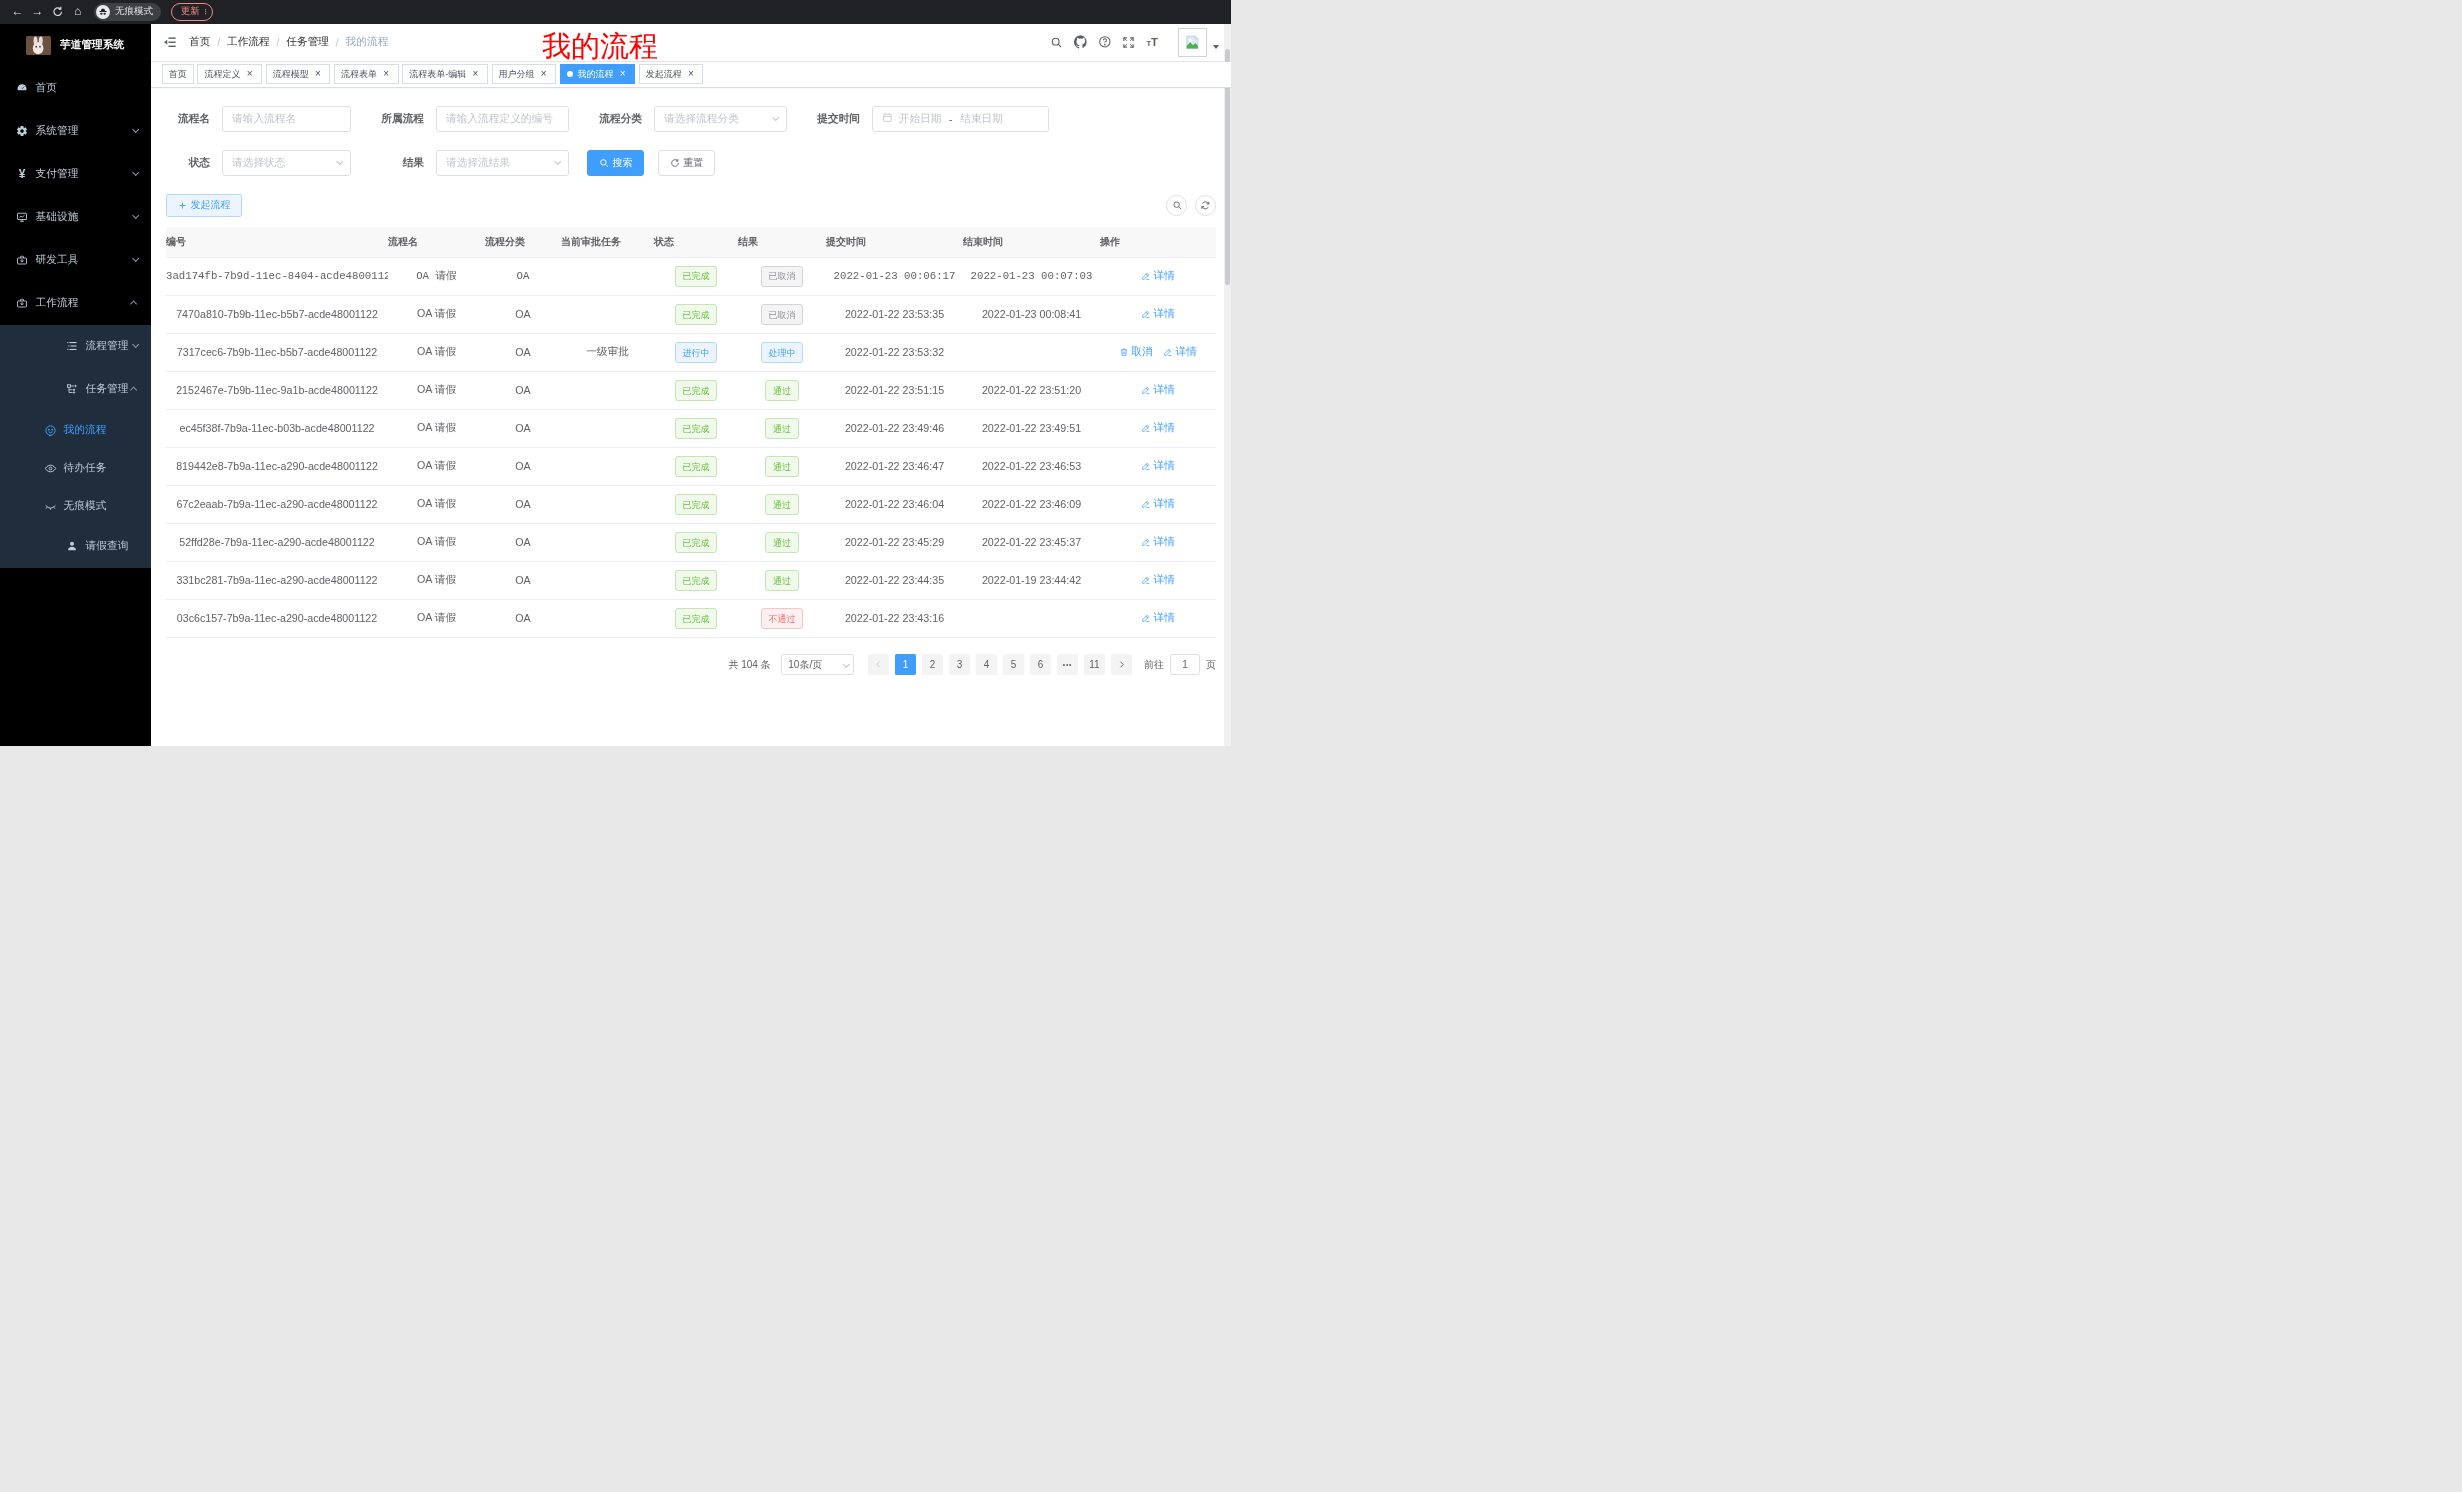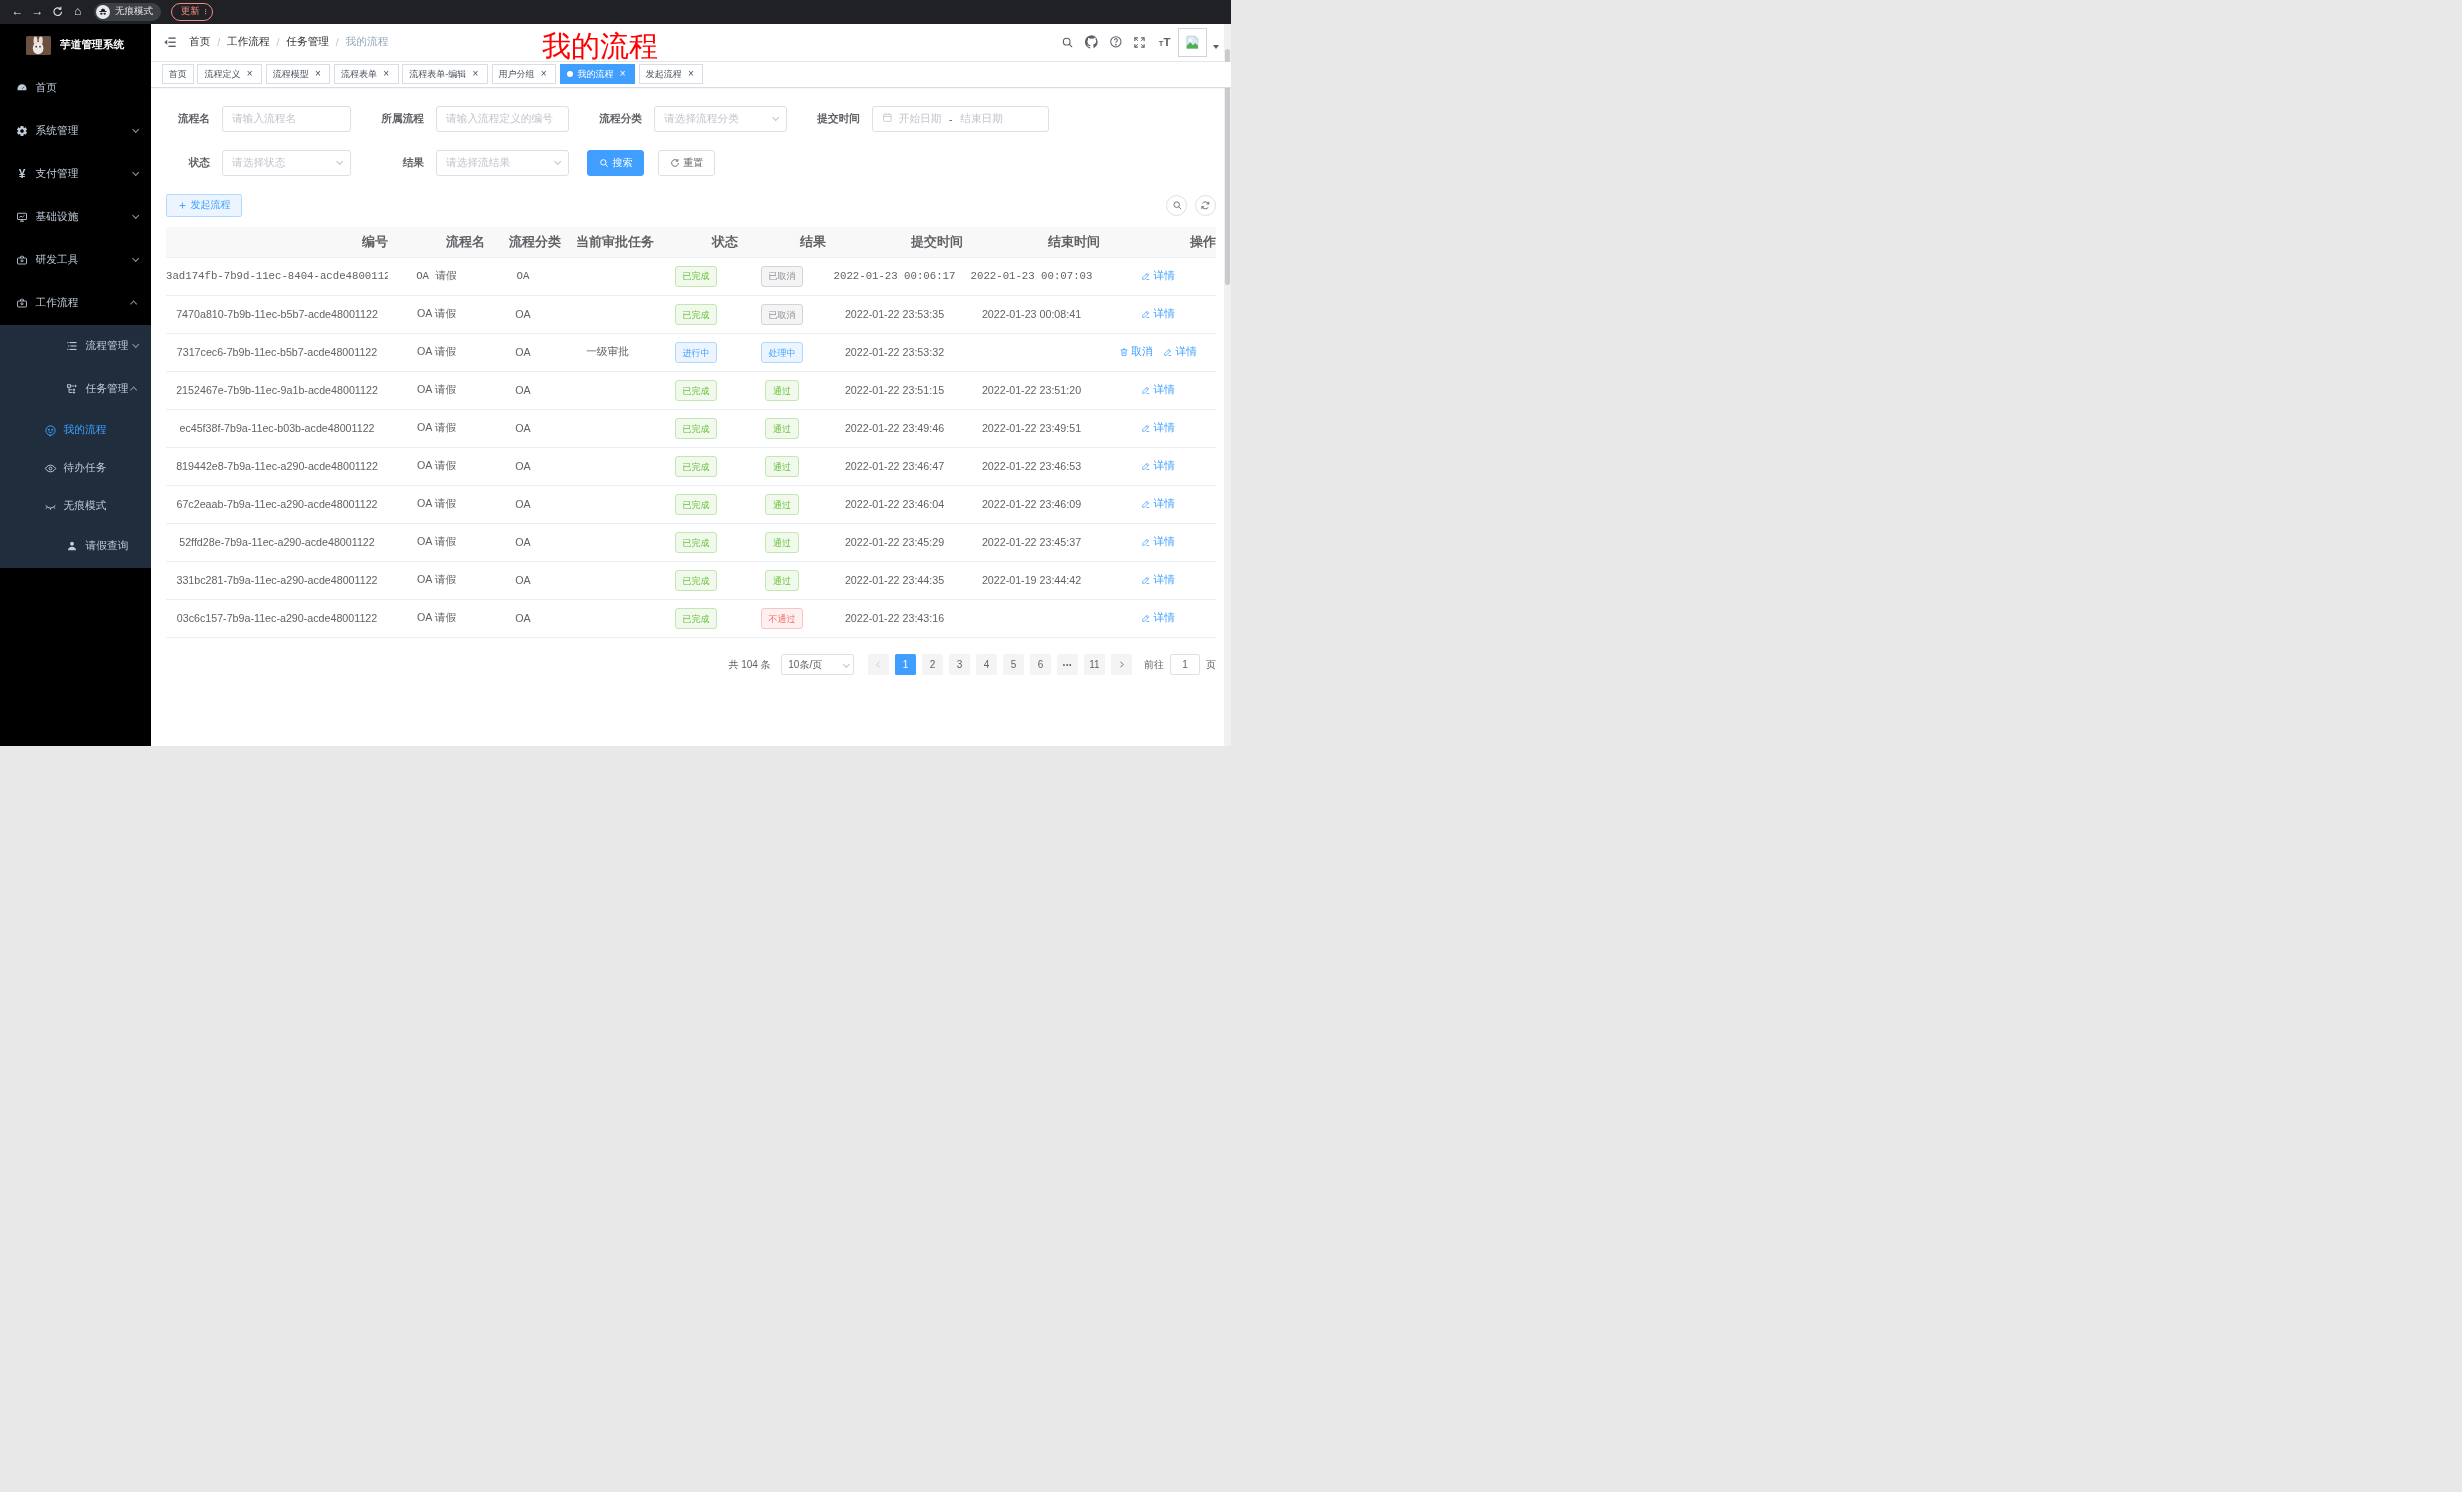--- a/index.html
+++ b/index.html
@@ -50,21 +50,21 @@
 
   
   .main { flex:1; display:flex; flex-direction:column; background:#fff; position:relative; }
   .navbar { height:38px; border-bottom:0.8px solid #e6e6e6; display:flex; align-items:center; padding:0 12px 0 6px; background:#fff; }
   .collapse-btn { width:26px; height:26px; display:flex; align-items:center; justify-content:center; cursor:pointer; color:#5a5e66; }
   .breadcrumb { display:flex; align-items:center; font-size:10.7px; margin-left:6px; }
   .bc-item { color:#303133; }
   .bc-sep { color:#c0c4cc; margin:0 6.8px; }
   .bc-item.last { color:#97a8be; }
   .nav-right { margin-left:auto; display:flex; align-items:center; }
-  .nav-tool { width:24px; height:24px; display:flex; align-items:center; justify-content:flex-end; color:#5a5e66; cursor:pointer; }
+  .nav-tool { width:24px; height:24px; display:flex; align-items:center; justify-content:flex-start; color:#5a5e66; cursor:pointer; }
   .font-size-ic { font-weight:bold; color:#5a5e66; font-size:11.4px; }
   .font-size-ic .small-t { font-size:7.6px; }
   .avatar-box { width:29px; height:29px; border:0.8px solid #cfd3dc; background:#fff; margin-left:7.6px; display:flex; align-items:center; justify-content:center; }
   .caret-down { width:0; height:0; border-left:3.8px solid transparent; border-right:3.8px solid transparent; border-top:4.6px solid #5a5e66; margin-left:6px; margin-top:10.7px; }
 
   
   .tags-bar { height:26px; border-bottom:0.8px solid #d8dce5; box-shadow:0 0.8px 2.3px rgba(0,0,0,.06); display:flex; align-items:center; padding-left:10.7px; background:#fff; position:relative; z-index:2; }
   .tag { height:20px; line-height:18px; border:0.8px solid #d8dce5; background:#fff; color:#495060; font-size:9px; padding:0 6px; margin-right:3.8px; display:flex; align-items:center; cursor:pointer; white-space:nowrap; }
   .tag .tag-close { margin-left:3.8px; color:#495060; font-size:10px; width:10.7px; text-align:center; border-radius:50%; }
   .tag.active { background:#409eff; border-color:#409eff; color:#fff; }
@@ -95,21 +95,21 @@
   .btn svg { margin-right:3.8px; }
   .btn-primary { background:#409eff; color:#fff; border-color:#409eff; }
   .btn-plainwhite { background:#fff; color:#606266; border-color:#dcdfe6; }
   .btn-plainblue { background:#ecf5ff; color:#409eff; border-color:#b3d8ff; height:23px; font-size:10px; border-radius:2.3px; }
   .toolbar-row { display:flex; align-items:center; margin-bottom:10.7px; }
   .toolbar-right { margin-left:auto; display:flex; align-items:center; }
   .circle-btn { width:21px; height:21px; border-radius:50%; border:0.8px solid #dcdfe6; background:#fff; color:#606266; display:flex; align-items:center; justify-content:center; margin-left:7.6px; cursor:pointer; }
 
   
   table.grid { width:100%; border-collapse:collapse; table-layout:fixed; }
-  .grid th { height:30px; background:#f8f8f9; color:#606266; font-size:13px; font-weight:bold; text-align:right;margin-top:32px; }
+  .grid th { height:30px; background:#f8f8f9; color:#606266; font-size:10px; font-weight:bold; text-align:left;margin-top:32px; }
   .grid td { height:38px; border-bottom:0.8px solid #ebeef5; color:#606266; font-size:10.7px; text-align:center; overflow:hidden; white-space:nowrap; }
   .grid tr.body-row:first-child td { border-top:0.8px solid #ebeef5;font-family:Liberation Mono, monospace; }
   .task-link { color:#409eff; }
   .badge { display:inline-block; height:21px; line-height:20px; padding:0 6.8px; font-size:9px; border-radius:3px; border:0.8px solid transparent; }
   .badge[data-variant="success"] { color:#67c23a; background:#f0f9eb; border-color:#c2e7b0; }
   .badge[data-variant="info"]    { color:#909399; background:#f4f4f5; border-color:#d3d4d6; }
   .badge[data-variant="primary"] { color:#409eff; background:#ecf5ff; border-color:#b3d8ff; }
   .badge[data-variant="danger"]  { color:#f56c6c; background:#fef0f0; border-color:#fbc4c4; }
   .badge:empty { display:none; }
   .ops a { color:#409eff; font-size:10.7px; text-decoration:none; display:inline-flex; align-items:center; cursor:pointer; }

